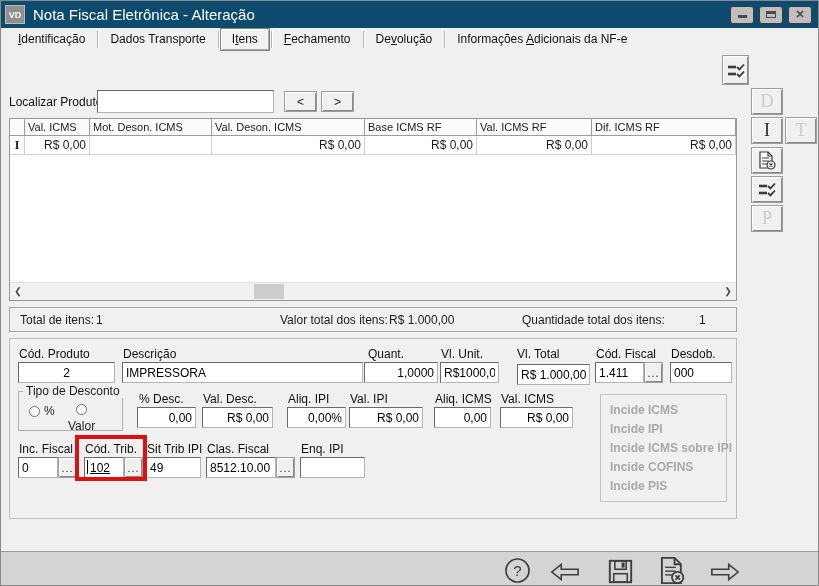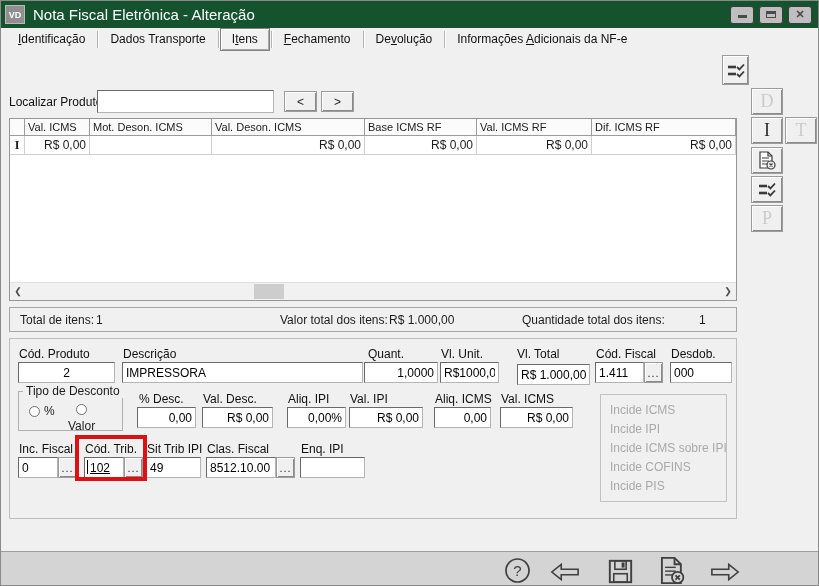--- a/index.html
+++ b/index.html
@@ -62,35 +62,35 @@
   .totals{position:absolute;left:8px;top:306px;width:728px;height:25px;border:1px solid #a6a6a6;background:#f0f0f0;box-sizing:border-box;}
   .totals span{position:absolute;top:5px;white-space:nowrap;}
 
   
   .panel{position:absolute;left:8px;top:337px;width:728px;height:181px;border:1px solid #bdbdbd;background:#f0f0f0;box-sizing:border-box;}
   .groupbox{position:absolute;left:8px;top:52px;width:103px;height:38px;border:1px solid #b0b0b0;}
   .groupbox .legend{position:absolute;top:-8px;left:4px;background:#f0f0f0;padding:0 3px;font-size:12px;white-space:nowrap;}
   .radio{position:absolute;top:12px;display:flex;align-items:center;gap:4px;font-size:12px;}
   .rb{width:11px;height:11px;border:1px solid #707070;border-radius:50%;background:#fff;box-sizing:border-box;}
   .incide{position:absolute;left:590px;top:55px;width:127px;height:108px;border:1px solid #c2c2c2;box-sizing:border-box;padding:6px 0 0 9px;}
-  .incide-item{font-weight:normal;color:#a9a9a9;font-size:12px;line-height:19px;white-space:nowrap;}
+  .incide-item{font-weight:bold;color:#a9a9a9;font-size:12px;line-height:19px;white-space:nowrap;}
   .annotation{position:absolute;left:65px;top:96px;width:72px;height:46px;border:4px solid #dd1111;box-sizing:border-box;pointer-events:none;z-index:5;}
   .caretbar{position:absolute;left:3px;top:3px;width:1px;height:14px;background:#000;z-index:2;}
 
   
   .toolbar{position:absolute;left:0;top:550px;width:100%;height:36px;background:#d4d4d4;border-top:1px solid #9d9d9d;box-sizing:border-box;}
   .toolicon{position:absolute;width:30px;height:30px;display:flex;align-items:center;justify-content:center;}
   svg{display:block;}
 </style>
 </head>
 <body>
 
 <div class="window">
 
-  <div class="titlebar" style="background: #14532d;">
+  <div class="titlebar" style="background: #0c4a6e;">
     <div class="win-icon">VD</div>
     <div class="title-text">Nota Fiscal Eletrônica - Alteração</div>
     <div class="winbtns">
       <div class="winbtn">
           <div class="glyph-min"></div>
         </div>
       <div class="winbtn">
           <div class="glyph-max"></div>
         </div>
       <div class="winbtn">

